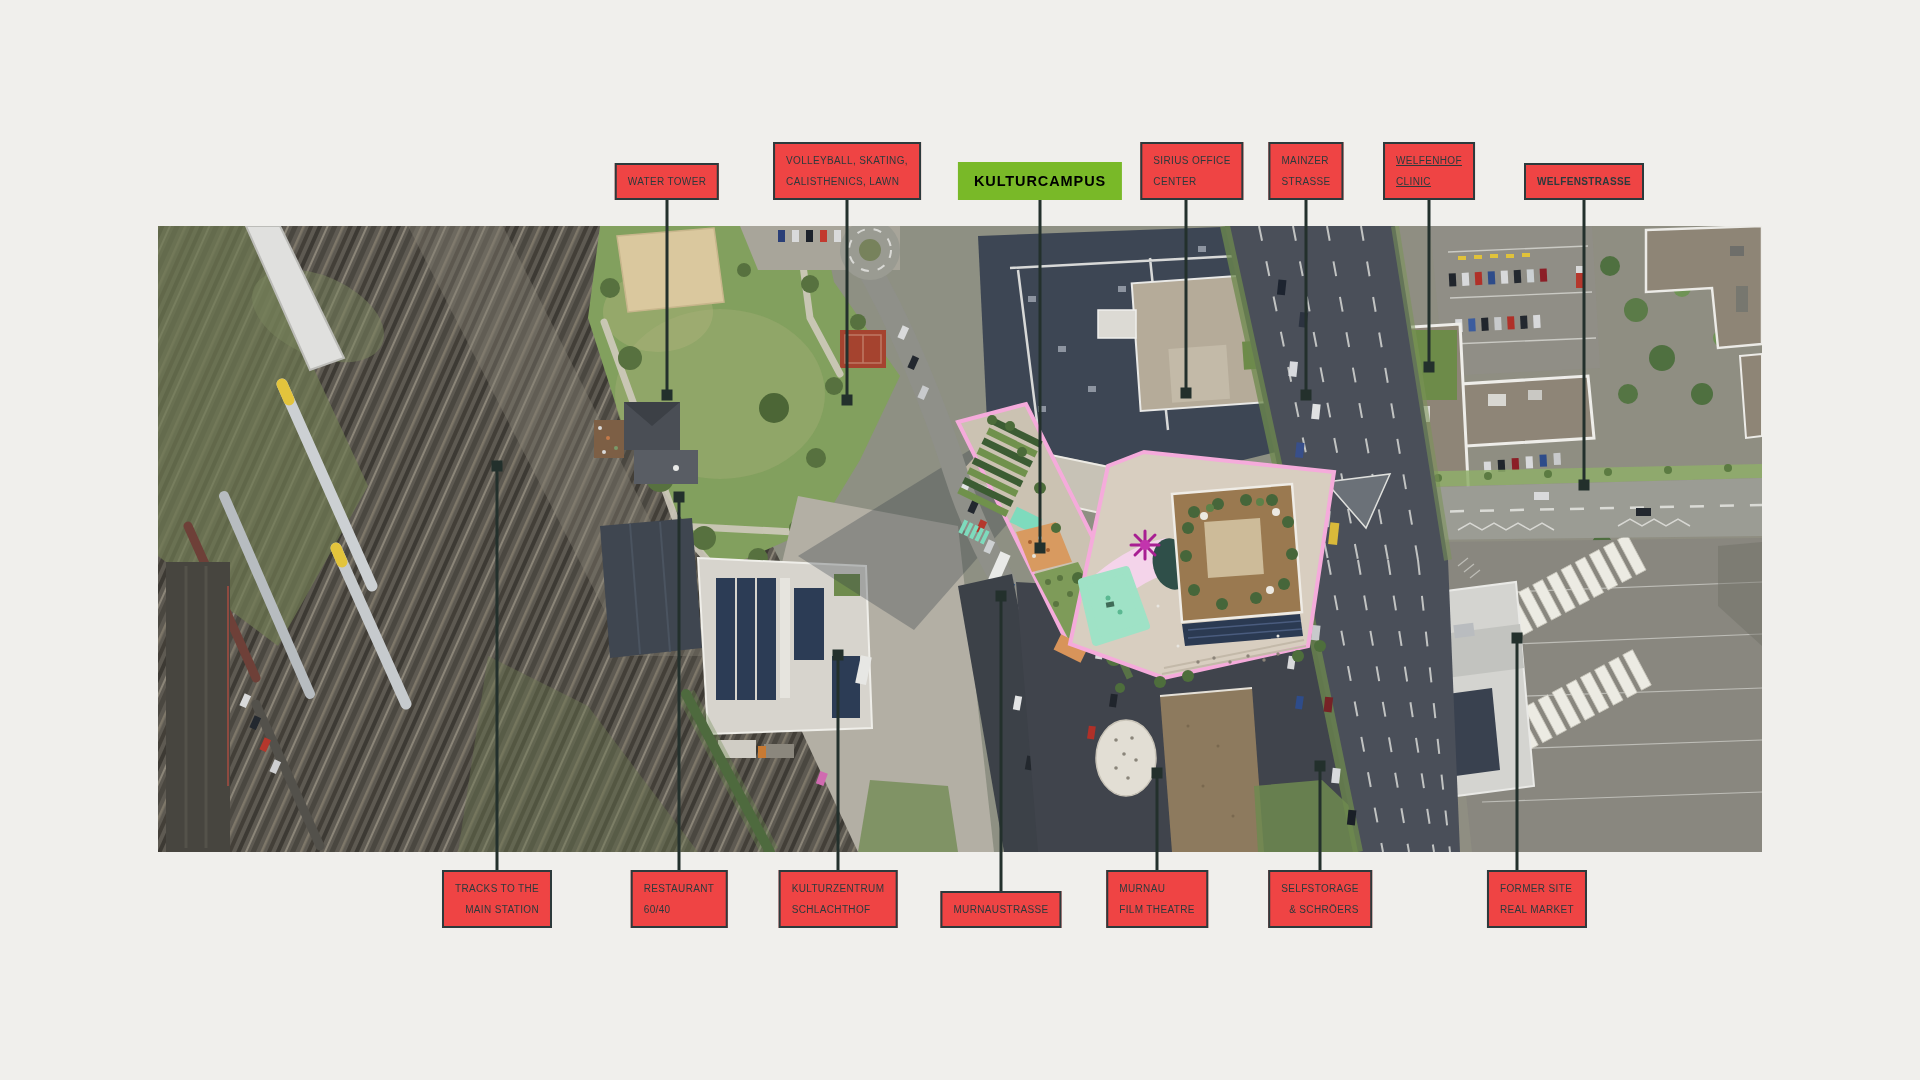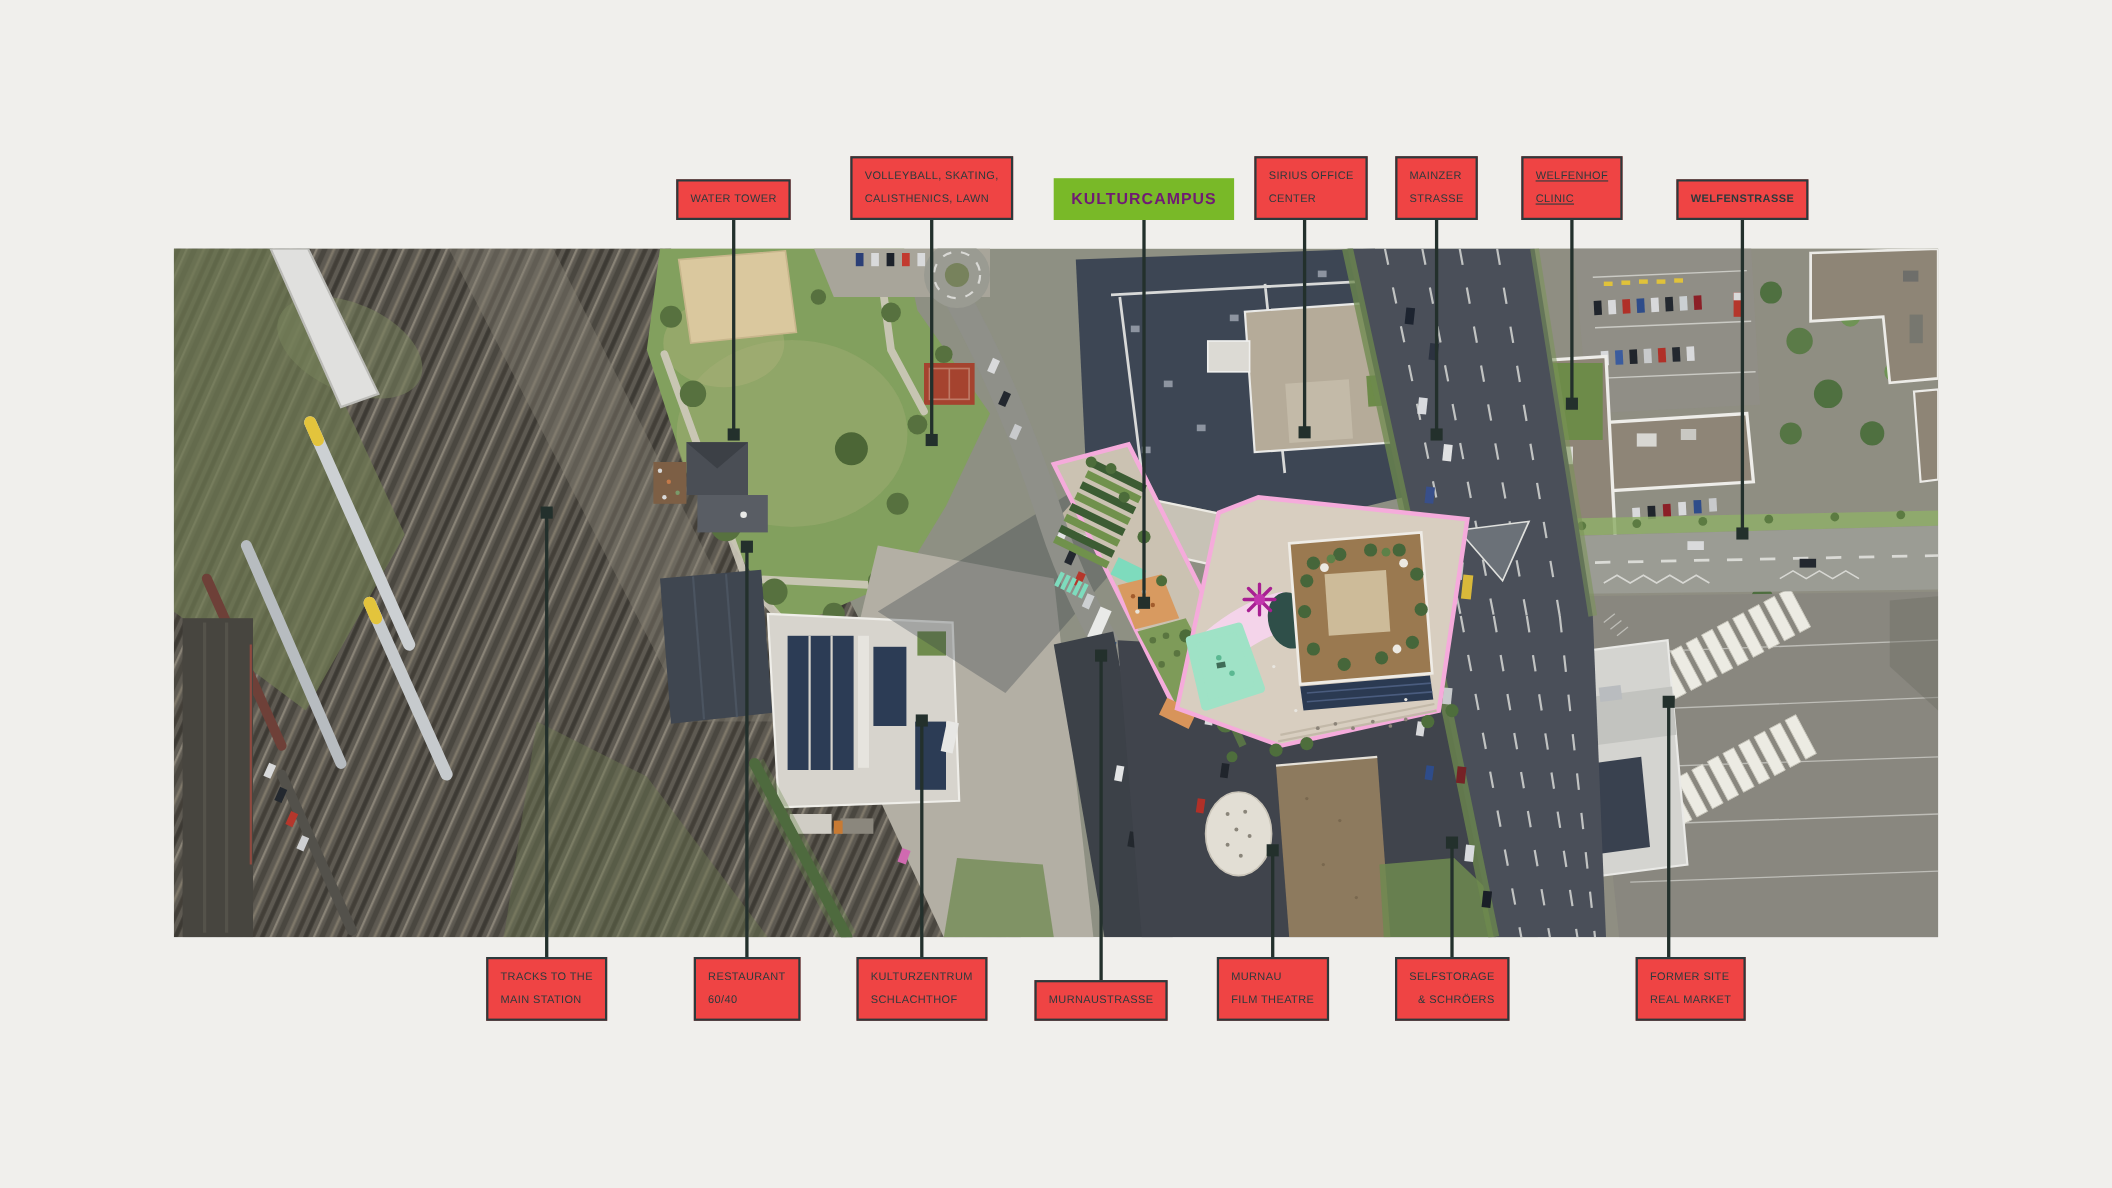--- a/index.html
+++ b/index.html
@@ -4,21 +4,21 @@
 <style>
   html,body{margin:0;padding:0;background:#f0efec;}
   .stage{position:relative;width:1920px;height:1080px;background:var(--bg,#f0efec);
          font-family:"Liberation Sans",sans-serif;overflow:hidden;}
   #map-svg{position:absolute;left:158px;top:226px;display:block;}
   .label{position:absolute;transform:translateX(-50%);background:#ef4444;
          border:2.5px solid var(--ink,#2c3a3c);color:var(--ink,#2c3a3c);
          font-size:10px;letter-spacing:.35px;line-height:21px;padding:6px 11px;
          white-space:pre;z-index:3;text-align:left;}
   .label.single{text-align:center;}
-  .label.green{background:var(--accent,#79b928);border:none;color:#701a75;
+  .label.green{background:var(--accent,#79b928);border:none;color:#000000;
          font-weight:700;font-size:14.5px;letter-spacing:.9px;line-height:20px;padding:9px 16px;}
   .leader{position:absolute;width:3px;background:var(--line,#23302c);
          transform:translateX(-50%);z-index:2;}
   .tip{position:absolute;width:11px;height:11px;background:var(--line,#23302c);
          transform:translate(-50%,-50%);z-index:2;}
 </style>
 </head>
 <body>
 
 <div class="stage">
@@ -525,21 +525,21 @@
       <div class="tip" style="left: 1306px; top: 395px;"></div>
       <div class="label" style="left: 1306px; bottom: 880px;">MAINZER
 STRASSE</div>
       <div class="leader" style="left: 1429px; top: 200px; height: 167px;"></div>
       <div class="tip" style="left: 1429px; top: 367px;"></div>
       <div class="label" style="left: 1429px; bottom: 880px; text-decoration: underline;">WELFENHOF
 CLINIC</div>
       <div class="leader" style="left: 1584px; top: 200px; height: 285px;"></div>
       <div class="tip" style="left: 1584px; top: 485px;"></div>
       <div class="label single" style="left: 1584px; bottom: 880px; font-weight: bold;">WELFENSTRASSE</div>
-      <div class="label" style="left: 497px; top: 870px;">TRACKS TO THE
+      <div class="label" style="left: 497px; top: 870px; text-align: right;">TRACKS TO THE
 MAIN STATION</div>
       <div class="leader" style="left: 497px; top: 466px; height: 404px;"></div>
       <div class="tip" style="left: 497px; top: 466px;"></div>
       <div class="label" style="left: 679px; top: 870px;">RESTAURANT
 60/40</div>
       <div class="leader" style="left: 679px; top: 497px; height: 373px;"></div>
       <div class="tip" style="left: 679px; top: 497px;"></div>
       <div class="label" style="left: 838px; top: 870px;">KULTURZENTRUM
 SCHLACHTHOF</div>
       <div class="leader" style="left: 838px; top: 655px; height: 215px;"></div>

